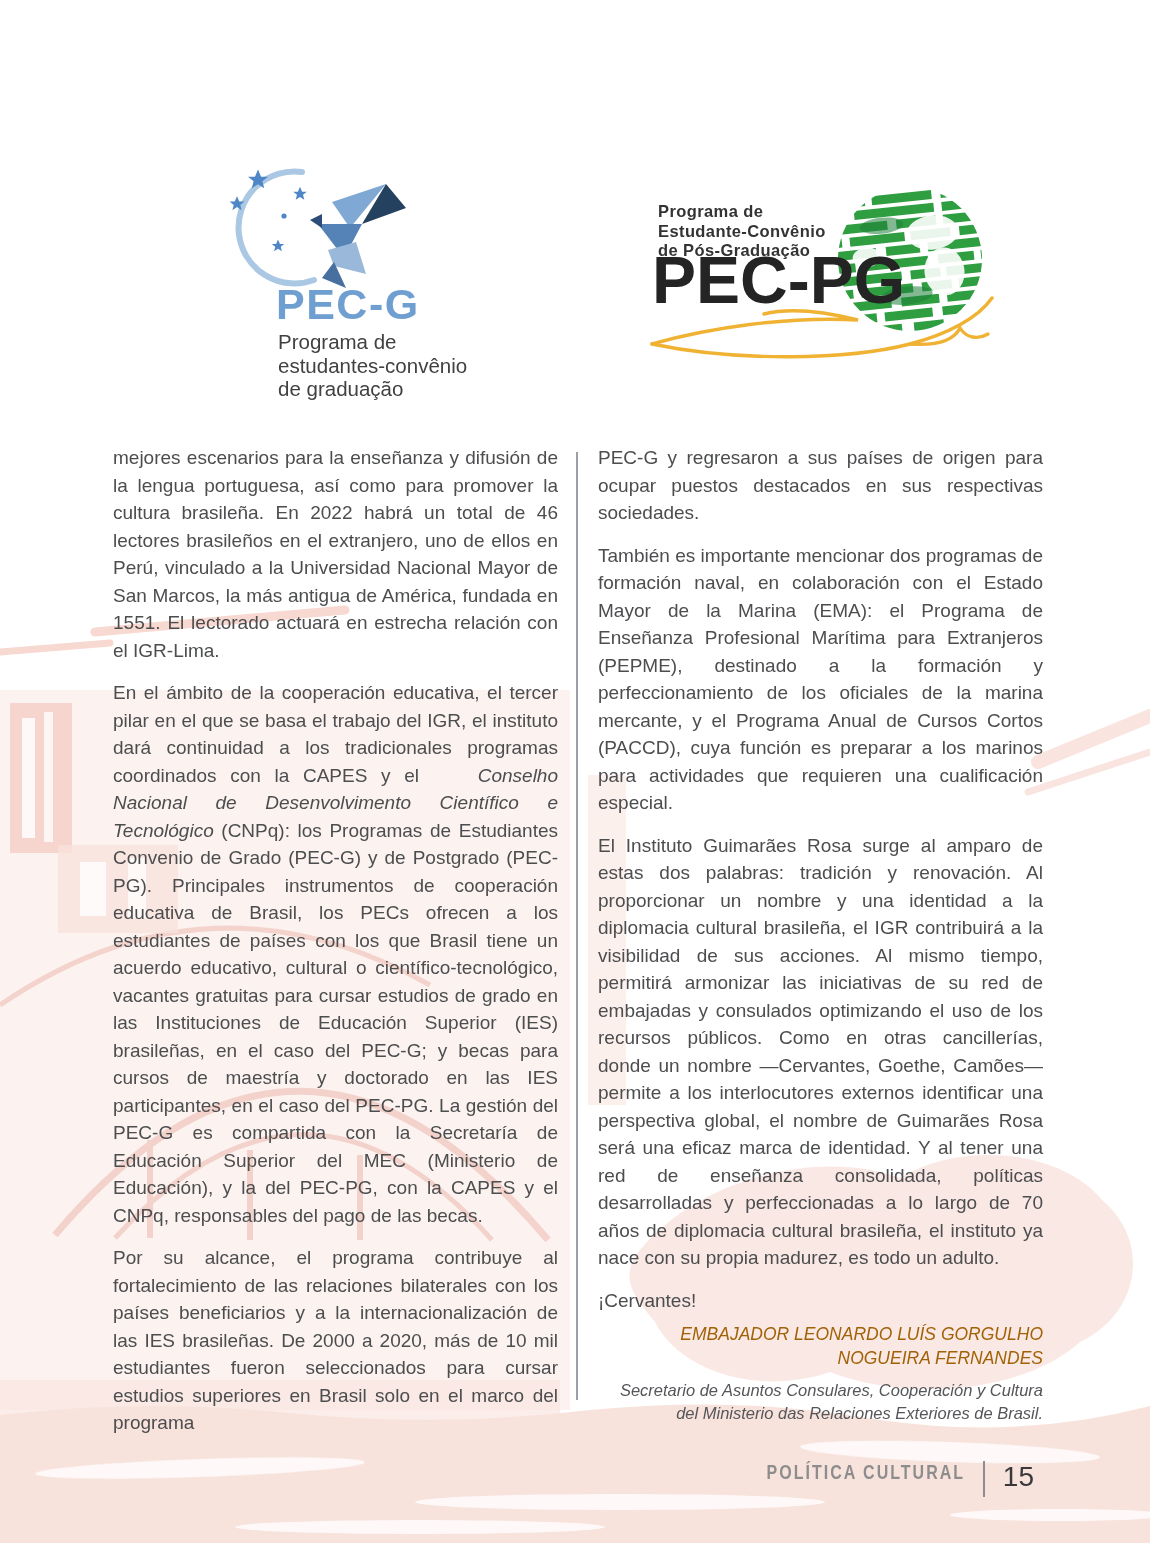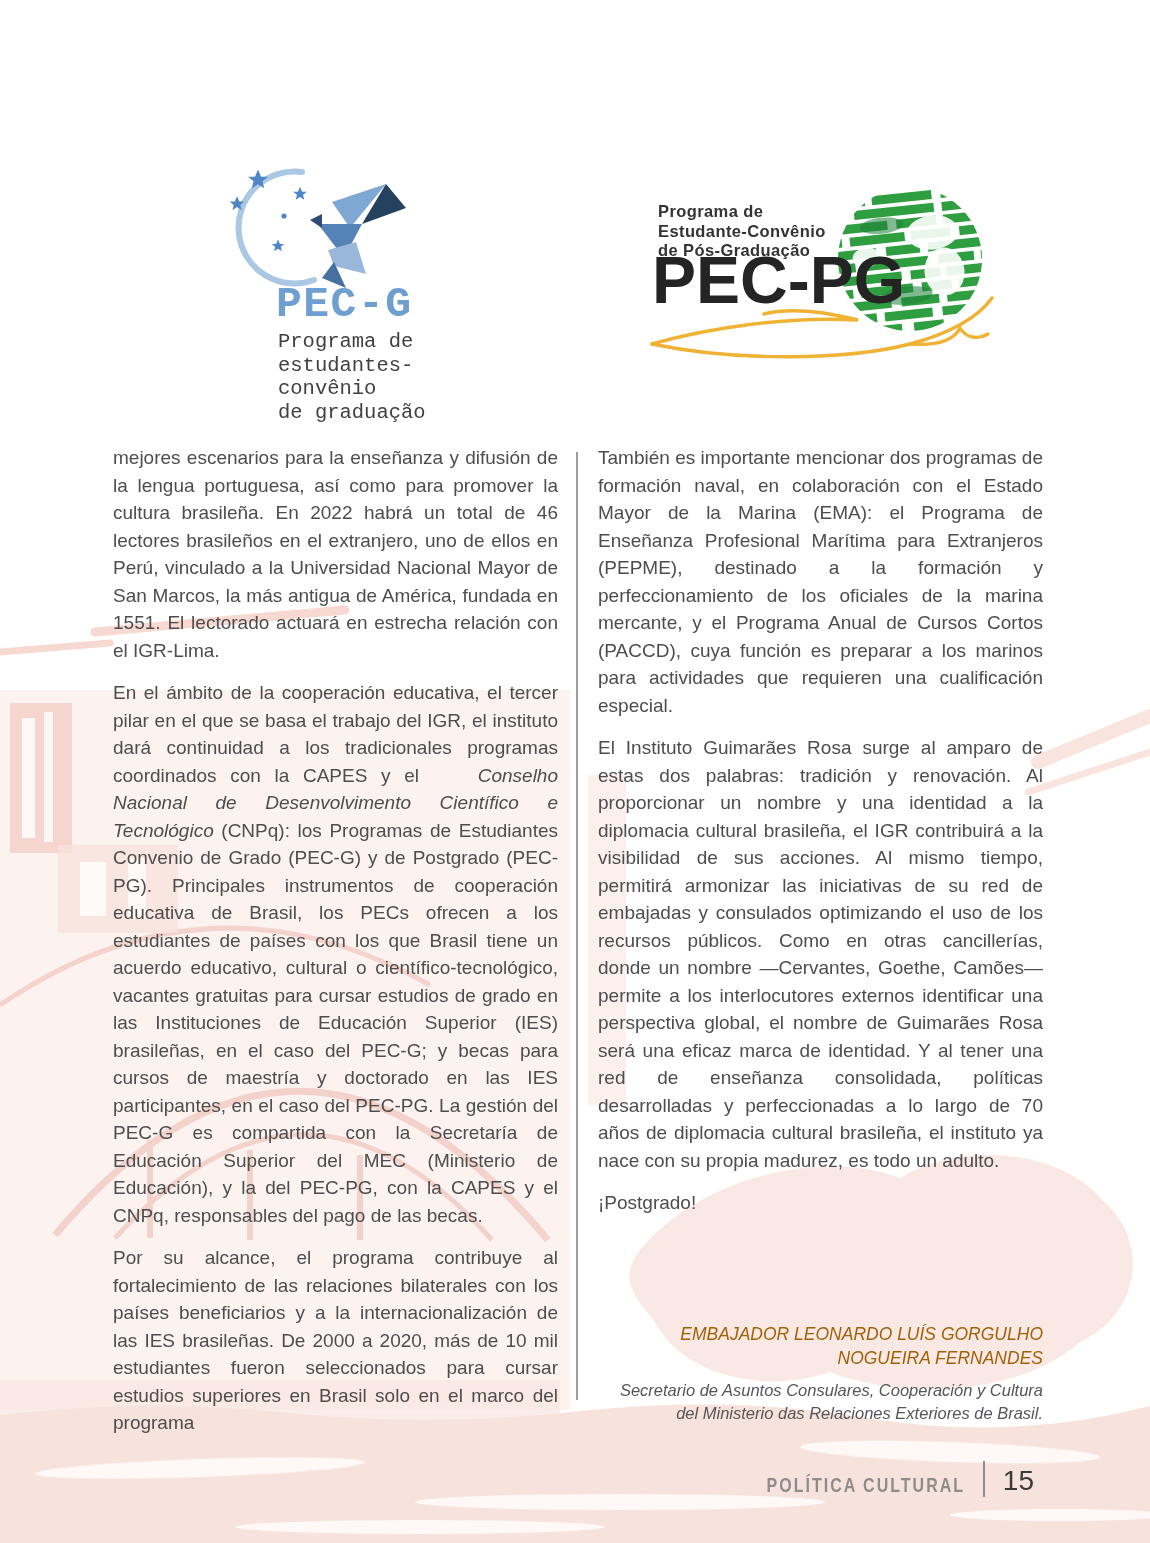--- a/index.html
+++ b/index.html
@@ -3,21 +3,21 @@
 <meta charset="utf-8">
 <style>
   html,body { margin:0; padding:0; background:#ffffff; }
   #page {
     position:relative; width:1150px; height:1543px; background:#ffffff;
     overflow:hidden; font-family:"Liberation Sans", sans-serif;
   }
   #watermark { position:absolute; left:0; top:0; z-index:0; }
 
   
-  .pecg-logo { position:absolute; left:210px; top:158px; width:260px; height:240px; z-index:2;font-family:Liberation Mono, monospace; }
+  .pecg-logo { position:absolute; left:210px; top:158px; width:260px; height:240px; z-index:2; }
   .pecg-bird { position:absolute; left:0; top:0; }
   .pecg-acronym {
     position:absolute; left:66px; top:122px; font-size:43px; font-weight:600;
     color:#6f9fd0; letter-spacing:1.5px;
   }
   .pecg-sub {
     position:absolute; left:68px; top:172px; font-size:20.5px; line-height:23.5px;
     color:#414142; font-weight:500;
   }
   .pecpg-logo { position:absolute; left:640px; top:180px; width:370px; height:200px; z-index:2; }
@@ -46,21 +46,21 @@
     background:#9aa0a5; z-index:2;
   }
 
   
   .signature { position:absolute; left:598px; top:1322px; width:445px; text-align:right;
     font-style:italic; z-index:2; }
   .sig-name { font-size:17.5px; line-height:24px; color:#a16207; }
   .sig-role { font-size:16.5px; line-height:22.5px; color:#55565a; margin-top:9px; }
 
   
-  .footer { position:absolute; top:1461px; right:116px; display:flex; align-items:flex-end;
+  .footer { position:absolute; top:1461px; right:116px; display:flex; align-items:flex-start;
     gap:18px; z-index:3; }
   .footer-label { font-size:20px; letter-spacing:2.5px; color:#8d8d8d; font-weight:600;
     transform:scaleX(.8); transform-origin:right center; white-space:nowrap; }
   .footer-bar { width:1.5px; height:36px; background:#8d8d8d; }
   .footer-num { font-size:28px; color:#39393b; font-weight:500; }
 </style>
 </head>
 <body>
 
 <div id="page">
@@ -188,23 +188,24 @@
 
   <div class="col-divider"></div>
 
   <div class="col col-left">
       <p><span>mejores escenarios para la enseñanza y difusión de la lengua portuguesa, así como para promover la cultura brasileña. En 2022 habrá un total de 46 lectores brasileños en el extranjero, uno de ellos en Perú, vinculado a la Universidad Nacional Mayor de San Marcos, la más antigua de América, fundada en 1551. El lectorado actuará en estrecha relación con el IGR-Lima.</span></p>
       <p><span>En el ámbito de la cooperación educativa, el tercer pilar en el que se basa el trabajo del IGR, el instituto dará continuidad a los tradicionales programas coordinados con la CAPES y el </span><em>Conselho Nacional de Desenvolvimento Científico e Tecnológico</em><span> (CNPq): los Programas de Estudiantes Convenio de Grado (PEC-G) y de Postgrado (PEC-PG). Principales instrumentos de cooperación educativa de Brasil, los PECs ofrecen a los estudiantes de países con los que Brasil tiene un acuerdo educativo, cultural o científico-tecnológico, vacantes gratuitas para cursar estudios de grado en las Instituciones de Educación Superior (IES) brasileñas, en el caso del PEC-G; y becas para cursos de maestría y doctorado en las IES participantes, en el caso del PEC-PG. La gestión del PEC-G es compartida con la Secretaría de Educación Superior del MEC (Ministerio de Educación), y la del PEC-PG, con la CAPES y el CNPq, responsables del pago de las becas.</span></p>
       <p><span>Por su alcance, el programa contribuye al fortalecimiento de las relaciones bilaterales con los países beneficiarios y a la internacionalización de las IES brasileñas. De 2000 a 2020, más de 10 mil estudiantes fueron seleccionados para cursar estudios superiores en Brasil solo en el marco del programa</span></p>
     </div>
 
   <div class="col col-right">
+      <p><span>PEC-G y regresaron a sus países de origen para ocupar puestos destacados en sus respectivas sociedades.</span></p>
       <p><span>También es importante mencionar dos programas de formación naval, en colaboración con el Estado Mayor de la Marina (EMA): el Programa de Enseñanza Profesional Marítima para Extranjeros (PEPME), destinado a la formación y perfeccionamiento de los oficiales de la marina mercante, y el Programa Anual de Cursos Cortos (PACCD), cuya función es preparar a los marinos para actividades que requieren una cualificación especial.</span></p>
       <p><span>El Instituto Guimarães Rosa surge al amparo de estas dos palabras: tradición y renovación. Al proporcionar un nombre y una identidad a la diplomacia cultural brasileña, el IGR contribuirá a la visibilidad de sus acciones. Al mismo tiempo, permitirá armonizar las iniciativas de su red de embajadas y consulados optimizando el uso de los recursos públicos. Como en otras cancillerías, donde un nombre —Cervantes, Goethe, Camões— permite a los interlocutores externos identificar una perspectiva global, el nombre de Guimarães Rosa será una eficaz marca de identidad. Y al tener una red de enseñanza consolidada, políticas desarrolladas y perfeccionadas a lo largo de 70 años de diplomacia cultural brasileña, el instituto ya nace con su propia madurez, es todo un adulto.</span></p>
-      <p><span>¡Postgrado!</span></p>
+      <p><span>¡Cervantes!</span></p>
     </div>
 
   <div class="signature">
     <div class="sig-name">
       <div>EMBAJADOR LEONARDO LUÍS GORGULHO</div>
       <div>NOGUEIRA FERNANDES</div>
     </div>
     <div class="sig-role">
       <div>Secretario de Asuntos Consulares, Cooperación y Cultura</div>
       <div>del Ministerio das Relaciones Exteriores de Brasil.</div>

